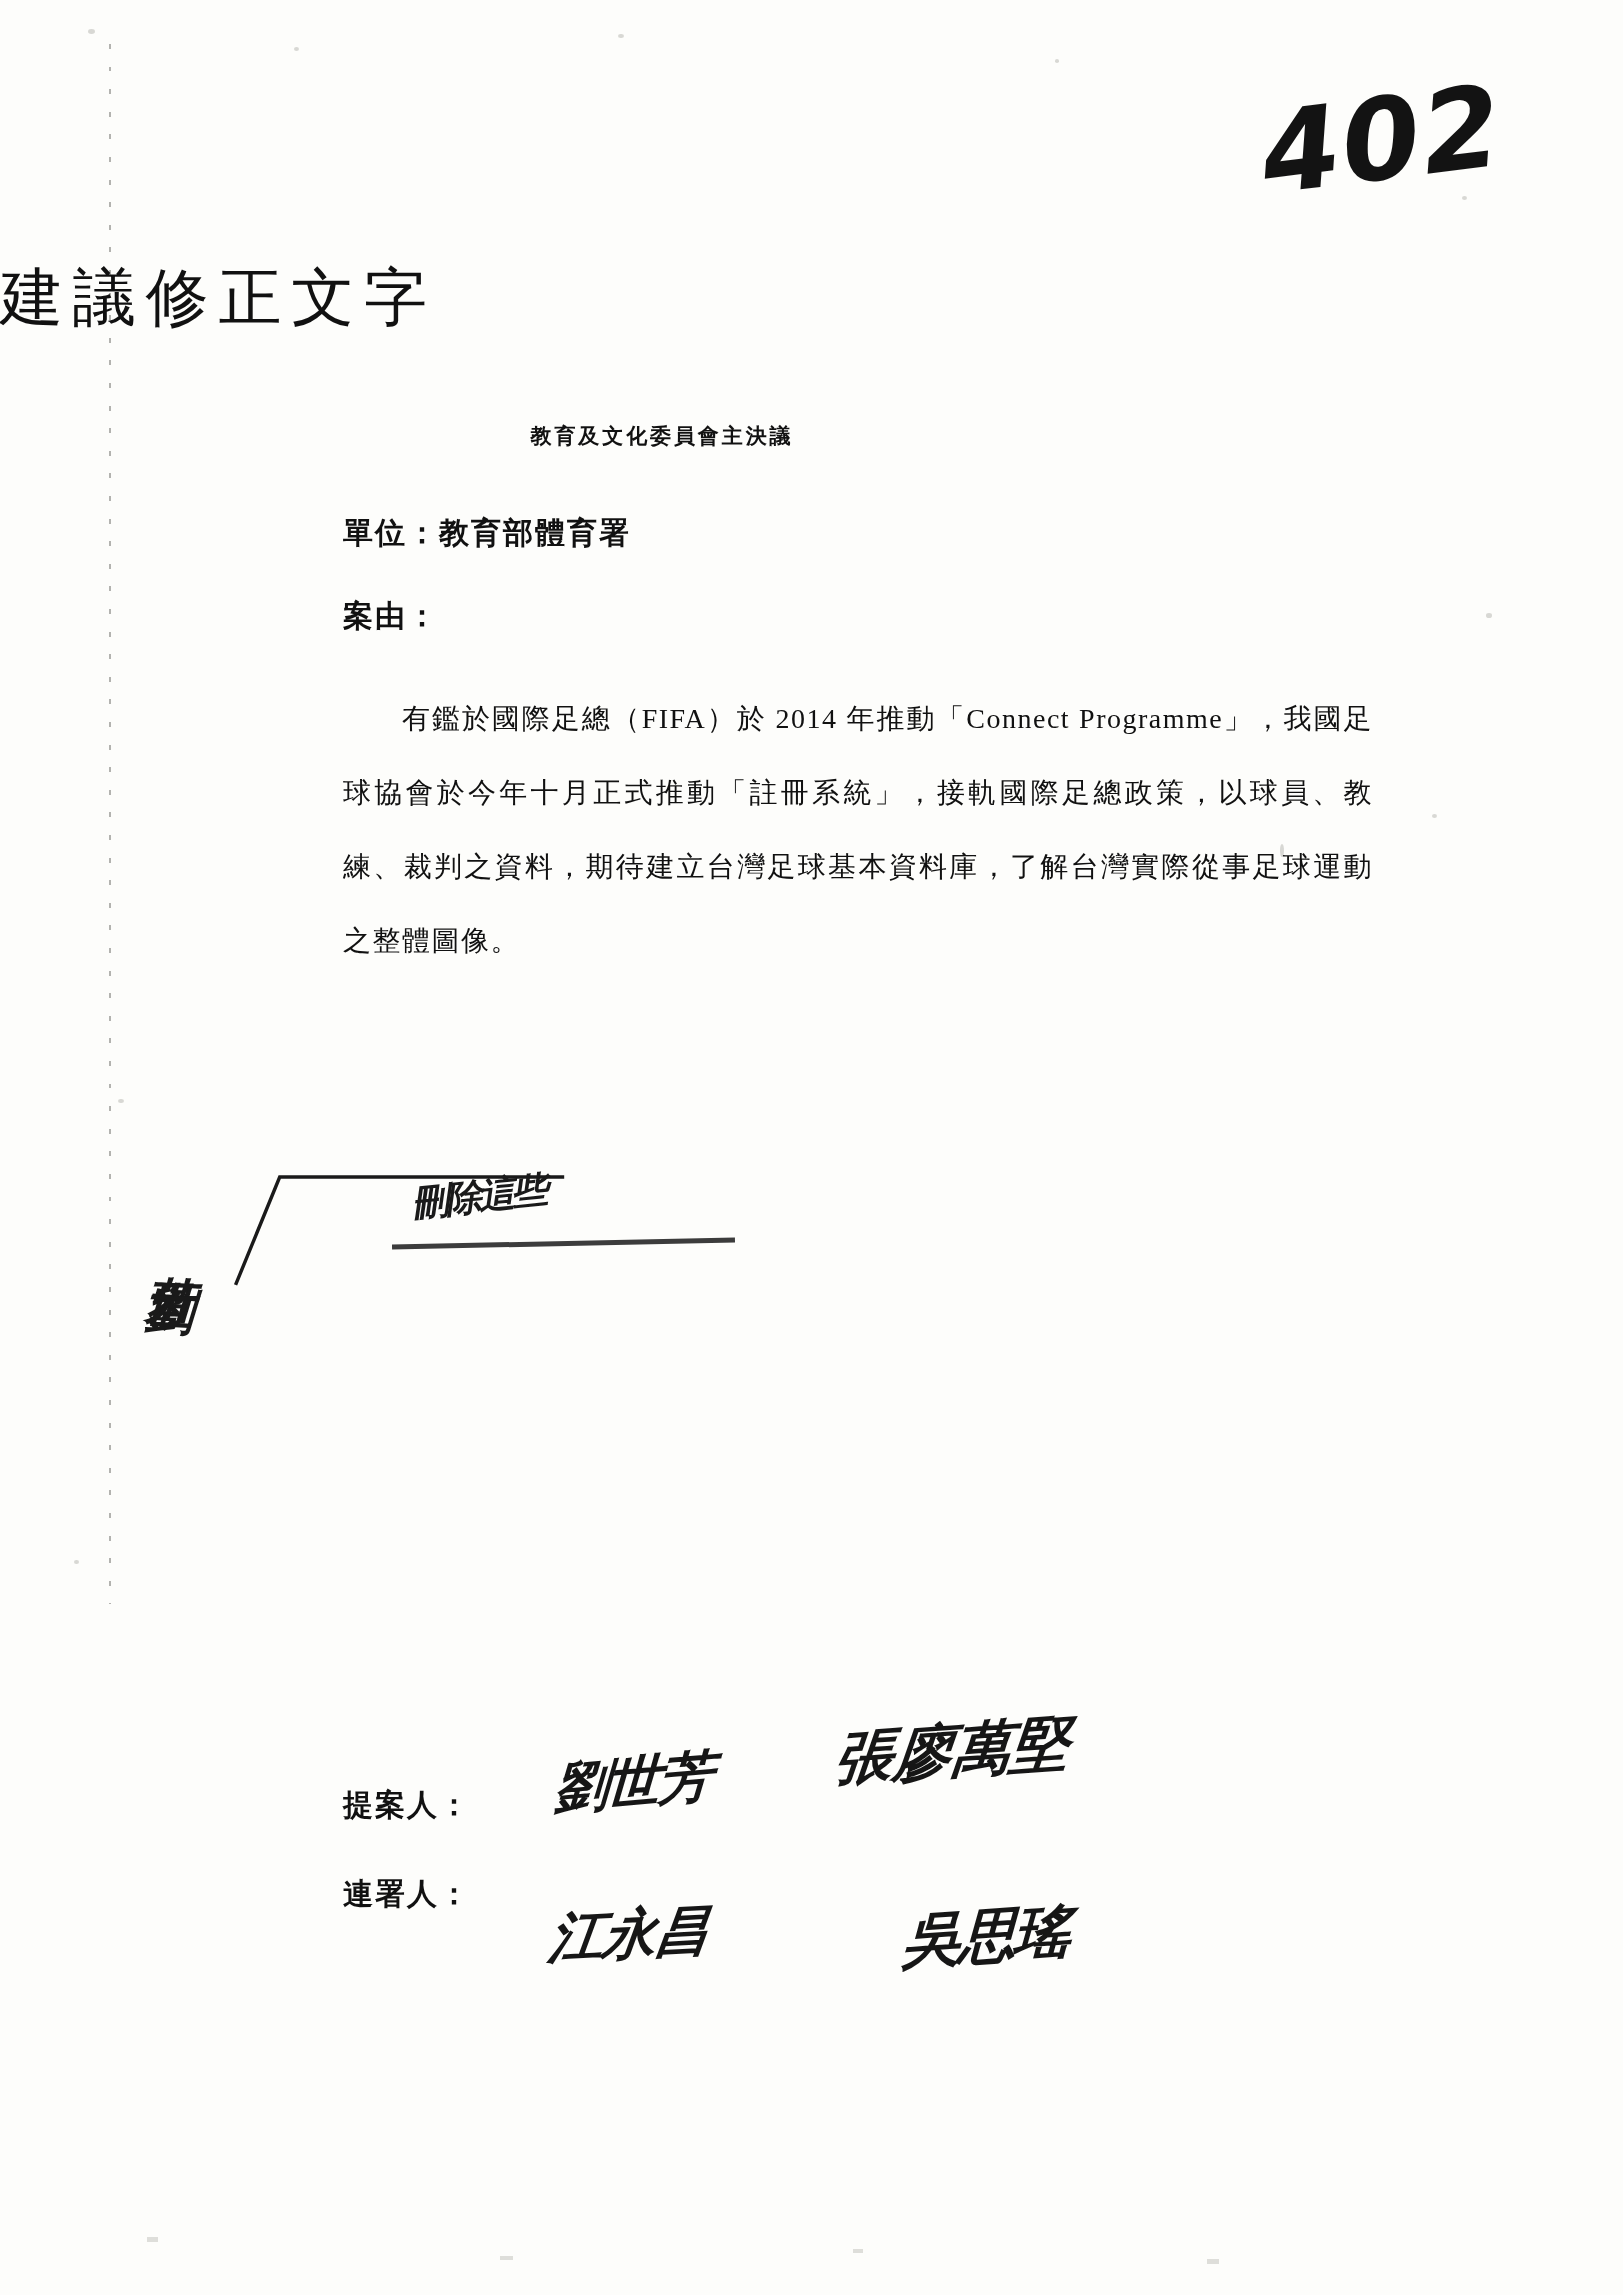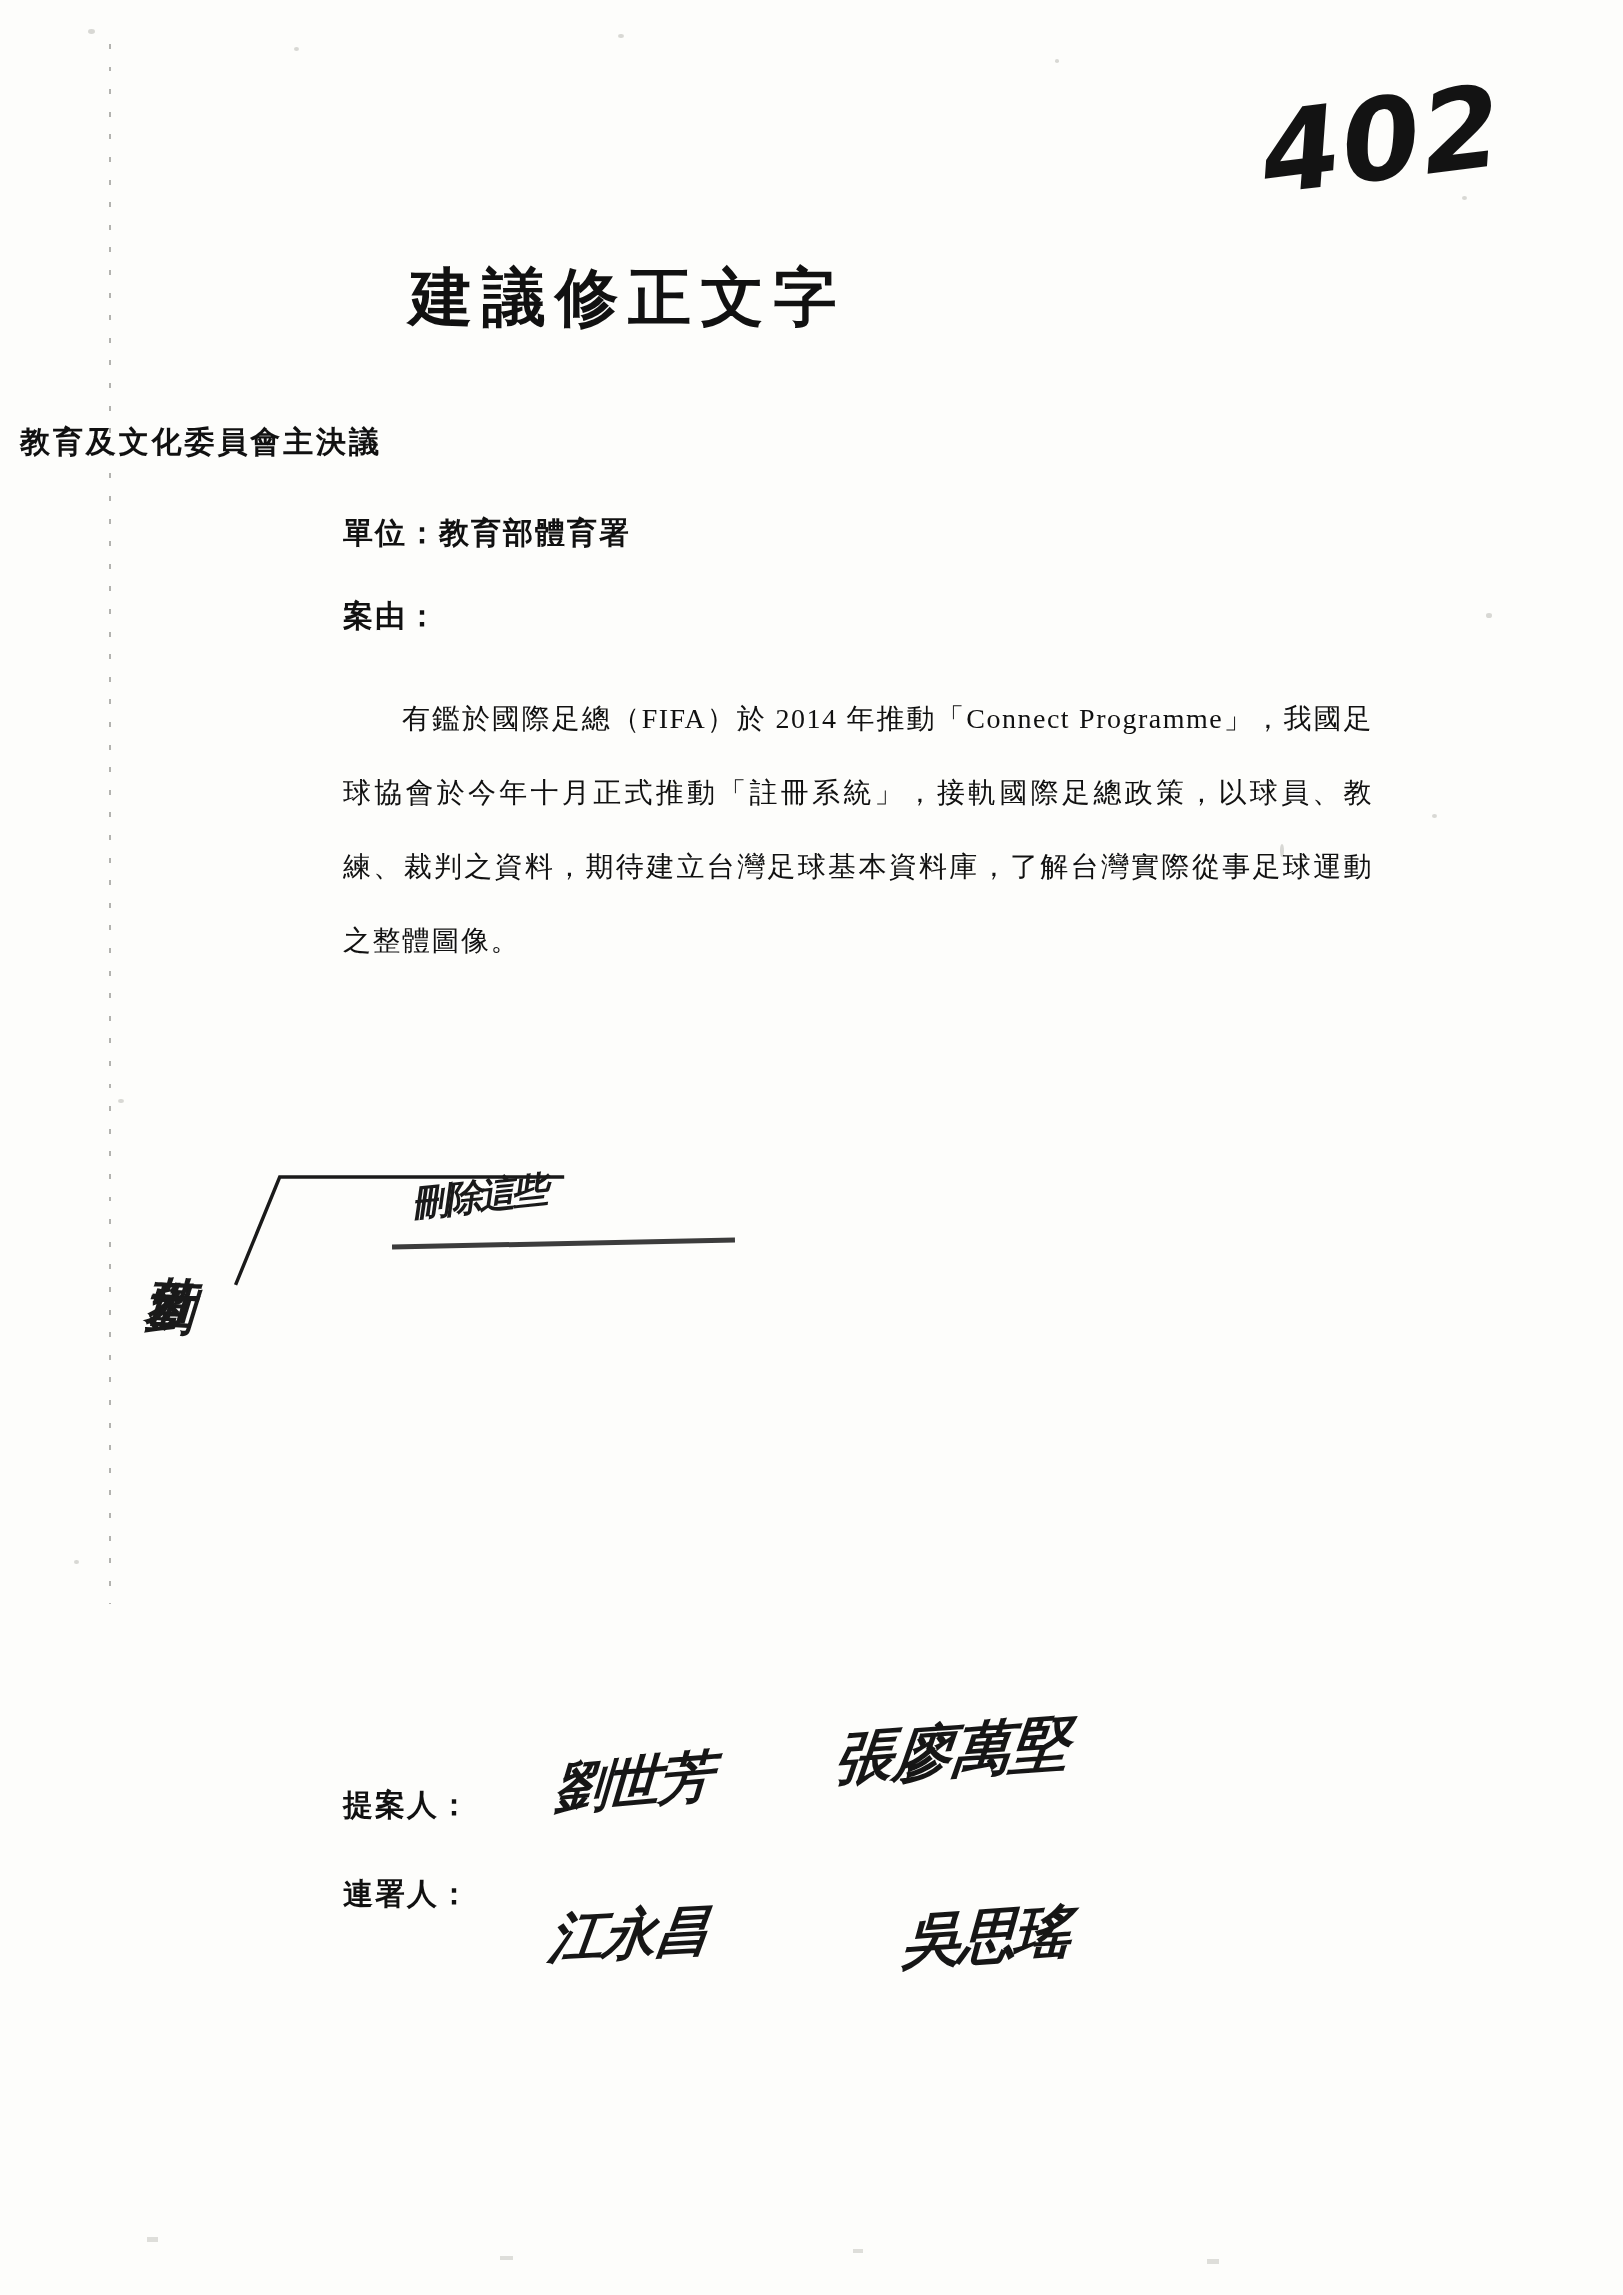--- a/index.html
+++ b/index.html
@@ -62,36 +62,35 @@
     transform: rotate(-7deg);
     color: #131313;
   }
 
   
   #doc-title {
     position: absolute;
     top: 255px;
     left: 0;
     width: 1256px;
-    text-align: center;
+    text-align: left;
     font-size: 63px;
-    font-weight: 700;
+    font-weight: 400;
     letter-spacing: 9.8px;
     font-family: "DejaVu Serif", "Liberation Serif", serif;
   }
   #doc-subtitle {
     position: absolute;
     top: 422px;
     left: 0;
     width: 1324px;
-    text-align: left;
-    font-size: 30px;
+    text-align: center;
+    font-size: 21px;
     font-weight: 700;
     letter-spacing: 2.9px;
-    padding-left: 20px;
   }
   .field {
     position: absolute;
     font-size: 30px;
     font-weight: 700;
     letter-spacing: 2px;
     white-space: nowrap;
   }
   #unit-line { top: 513px; left: 343px; }
   #case-label { top: 596px; left: 343px; }

